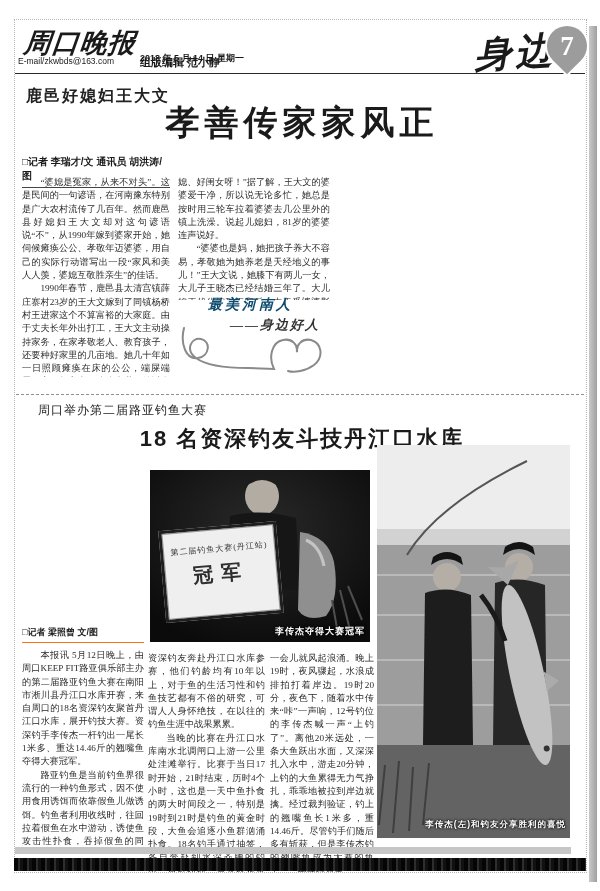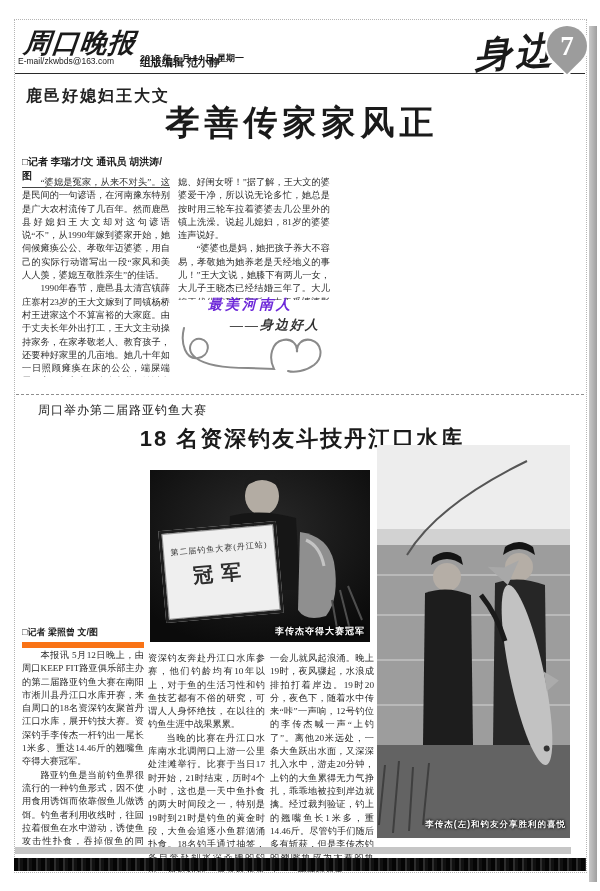--- a/index.html
+++ b/index.html
@@ -34,21 +34,21 @@
   #a1-byline{left:22px;top:155px;width:148px;font-family:"Liberation Sans",sans-serif;
         font-size:10px;font-weight:bold;border-bottom:1px solid #444;padding-bottom:4px;}
   .body-col{font-size:9.2px;line-height:13.3px;text-align:justify;color:#2b2b2b;overflow:hidden;}
   .body-col p{margin:0;text-indent:2em;}
   .body-col p.cont{text-indent:0;}
   #a1-col1{left:22px;top:176px;width:148px;height:201px;}
   #a1-col2{left:178px;top:176px;width:152px;height:124px;}
   
   #a1-ribbon{left:178px;top:296px;width:152px;height:82px;}
   #a1-ribbon .rb1{position:absolute;left:30px;top:0px;font-family:"Liberation Serif",serif;
-        font-weight:bold;font-style:italic;font-size:14px;letter-spacing:3px;color:#6d28d9;text-align:right;}
+        font-weight:bold;font-style:italic;font-size:14px;letter-spacing:3px;color:#0c4a6e;text-align:right;}
   #a1-ribbon .rb2{position:absolute;left:52px;top:20px;font-family:"Liberation Serif",serif;
         font-weight:bold;font-style:italic;font-size:13px;letter-spacing:2px;color:#333;}
   #a1-ribbon svg{position:absolute;left:0;top:14px;}
   
   .photo{overflow:hidden;background:#888;}
   .photo-caption{position:absolute;color:#ffffff;font-family:"Liberation Sans",sans-serif;
         font-size:9px;font-weight:bold;text-shadow:0 0 3px #000,0 0 2px #000;letter-spacing:1px;}
   #photo1{left:334px;top:163px;width:248px;height:197px;}
   #photo1 .photo-caption{right:6px;bottom:5px;}
   
@@ -62,21 +62,21 @@
   #photo2 .photo-caption{right:5px;bottom:4px;}
   #cert{position:absolute;left:12px;top:56px;width:112px;height:86px;background:#efefef;
         border:3px solid #1e1e1e;box-shadow:inset 0 0 0 1px #9a9a9a;transform:rotate(-5deg);
         text-align:center;}
   #cert .c1{margin-top:14px;font-size:8px;color:#333;letter-spacing:1px;}
   #cert .c2{margin-top:6px;font-size:20px;font-weight:bold;letter-spacing:8px;color:#2e2e2e;
         font-family:"Liberation Serif",serif;}
   #photo3{left:377px;top:445px;width:193px;height:393px;}
   #photo3 .photo-caption{right:4px;bottom:7px;font-size:8.5px;}
   #a2-byline{left:22px;top:626px;width:122px;font-family:"Liberation Sans",sans-serif;
-        font-size:9px;font-weight:bold;border-bottom:6px solid #f97316;padding-bottom:3px;}
+        font-size:9px;font-weight:bold;border-bottom:1px solid #f97316;padding-bottom:3px;}
   #a2-col1{left:22px;top:649px;width:122px;height:196px;}
   #a2-col2{left:148px;top:652px;width:117px;height:220px;}
   #a2-col3{left:270px;top:652px;width:104px;height:220px;}
 </style>
 </head>
 <body>
 
 <div id="canvas">
 
   <div class="abs" id="page-frame"></div>

